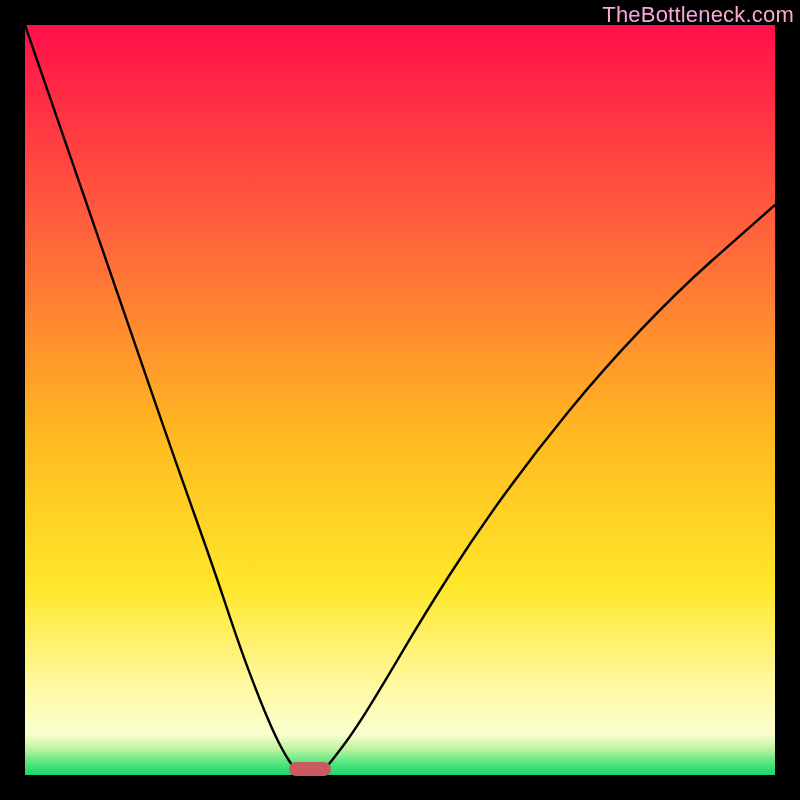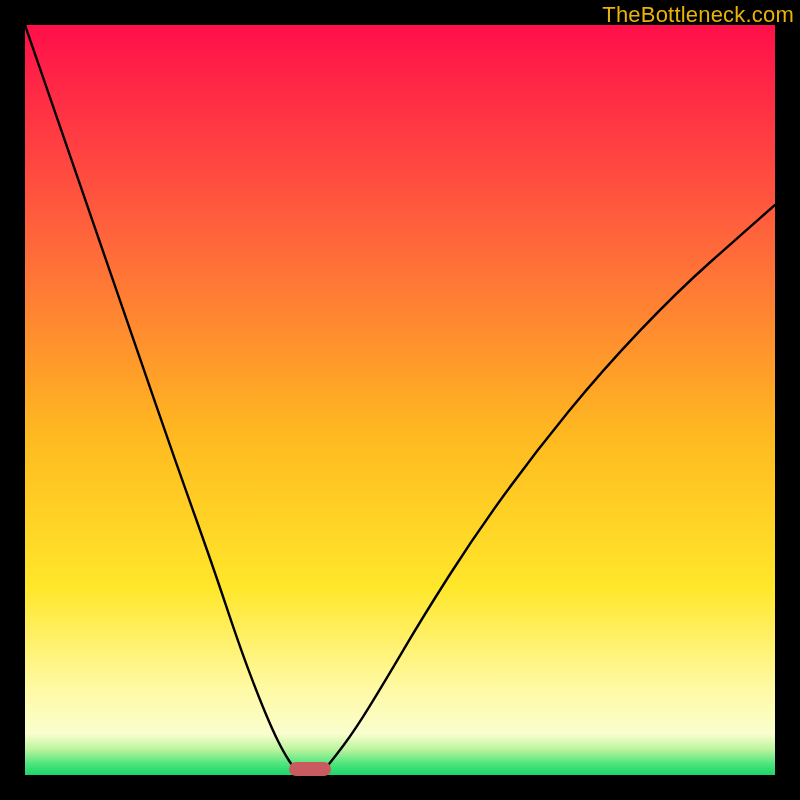--- a/index.html
+++ b/index.html
@@ -23,21 +23,21 @@
     position: absolute;
     left: 0;
     top: 0;
     width: 100%;
     height: 100%;
   }
   .watermark {
     position: absolute;
     top: 2px;
     right: 6px;
-    color: #eab308;
+    color: #f9a8d4;
     font-size: 22px;
     letter-spacing: 0.2px;
     user-select: none;
   }
   .curve-svg {
     position: absolute;
     left: 25px;
     top: 25px;
     width: 750px;
     height: 750px;

